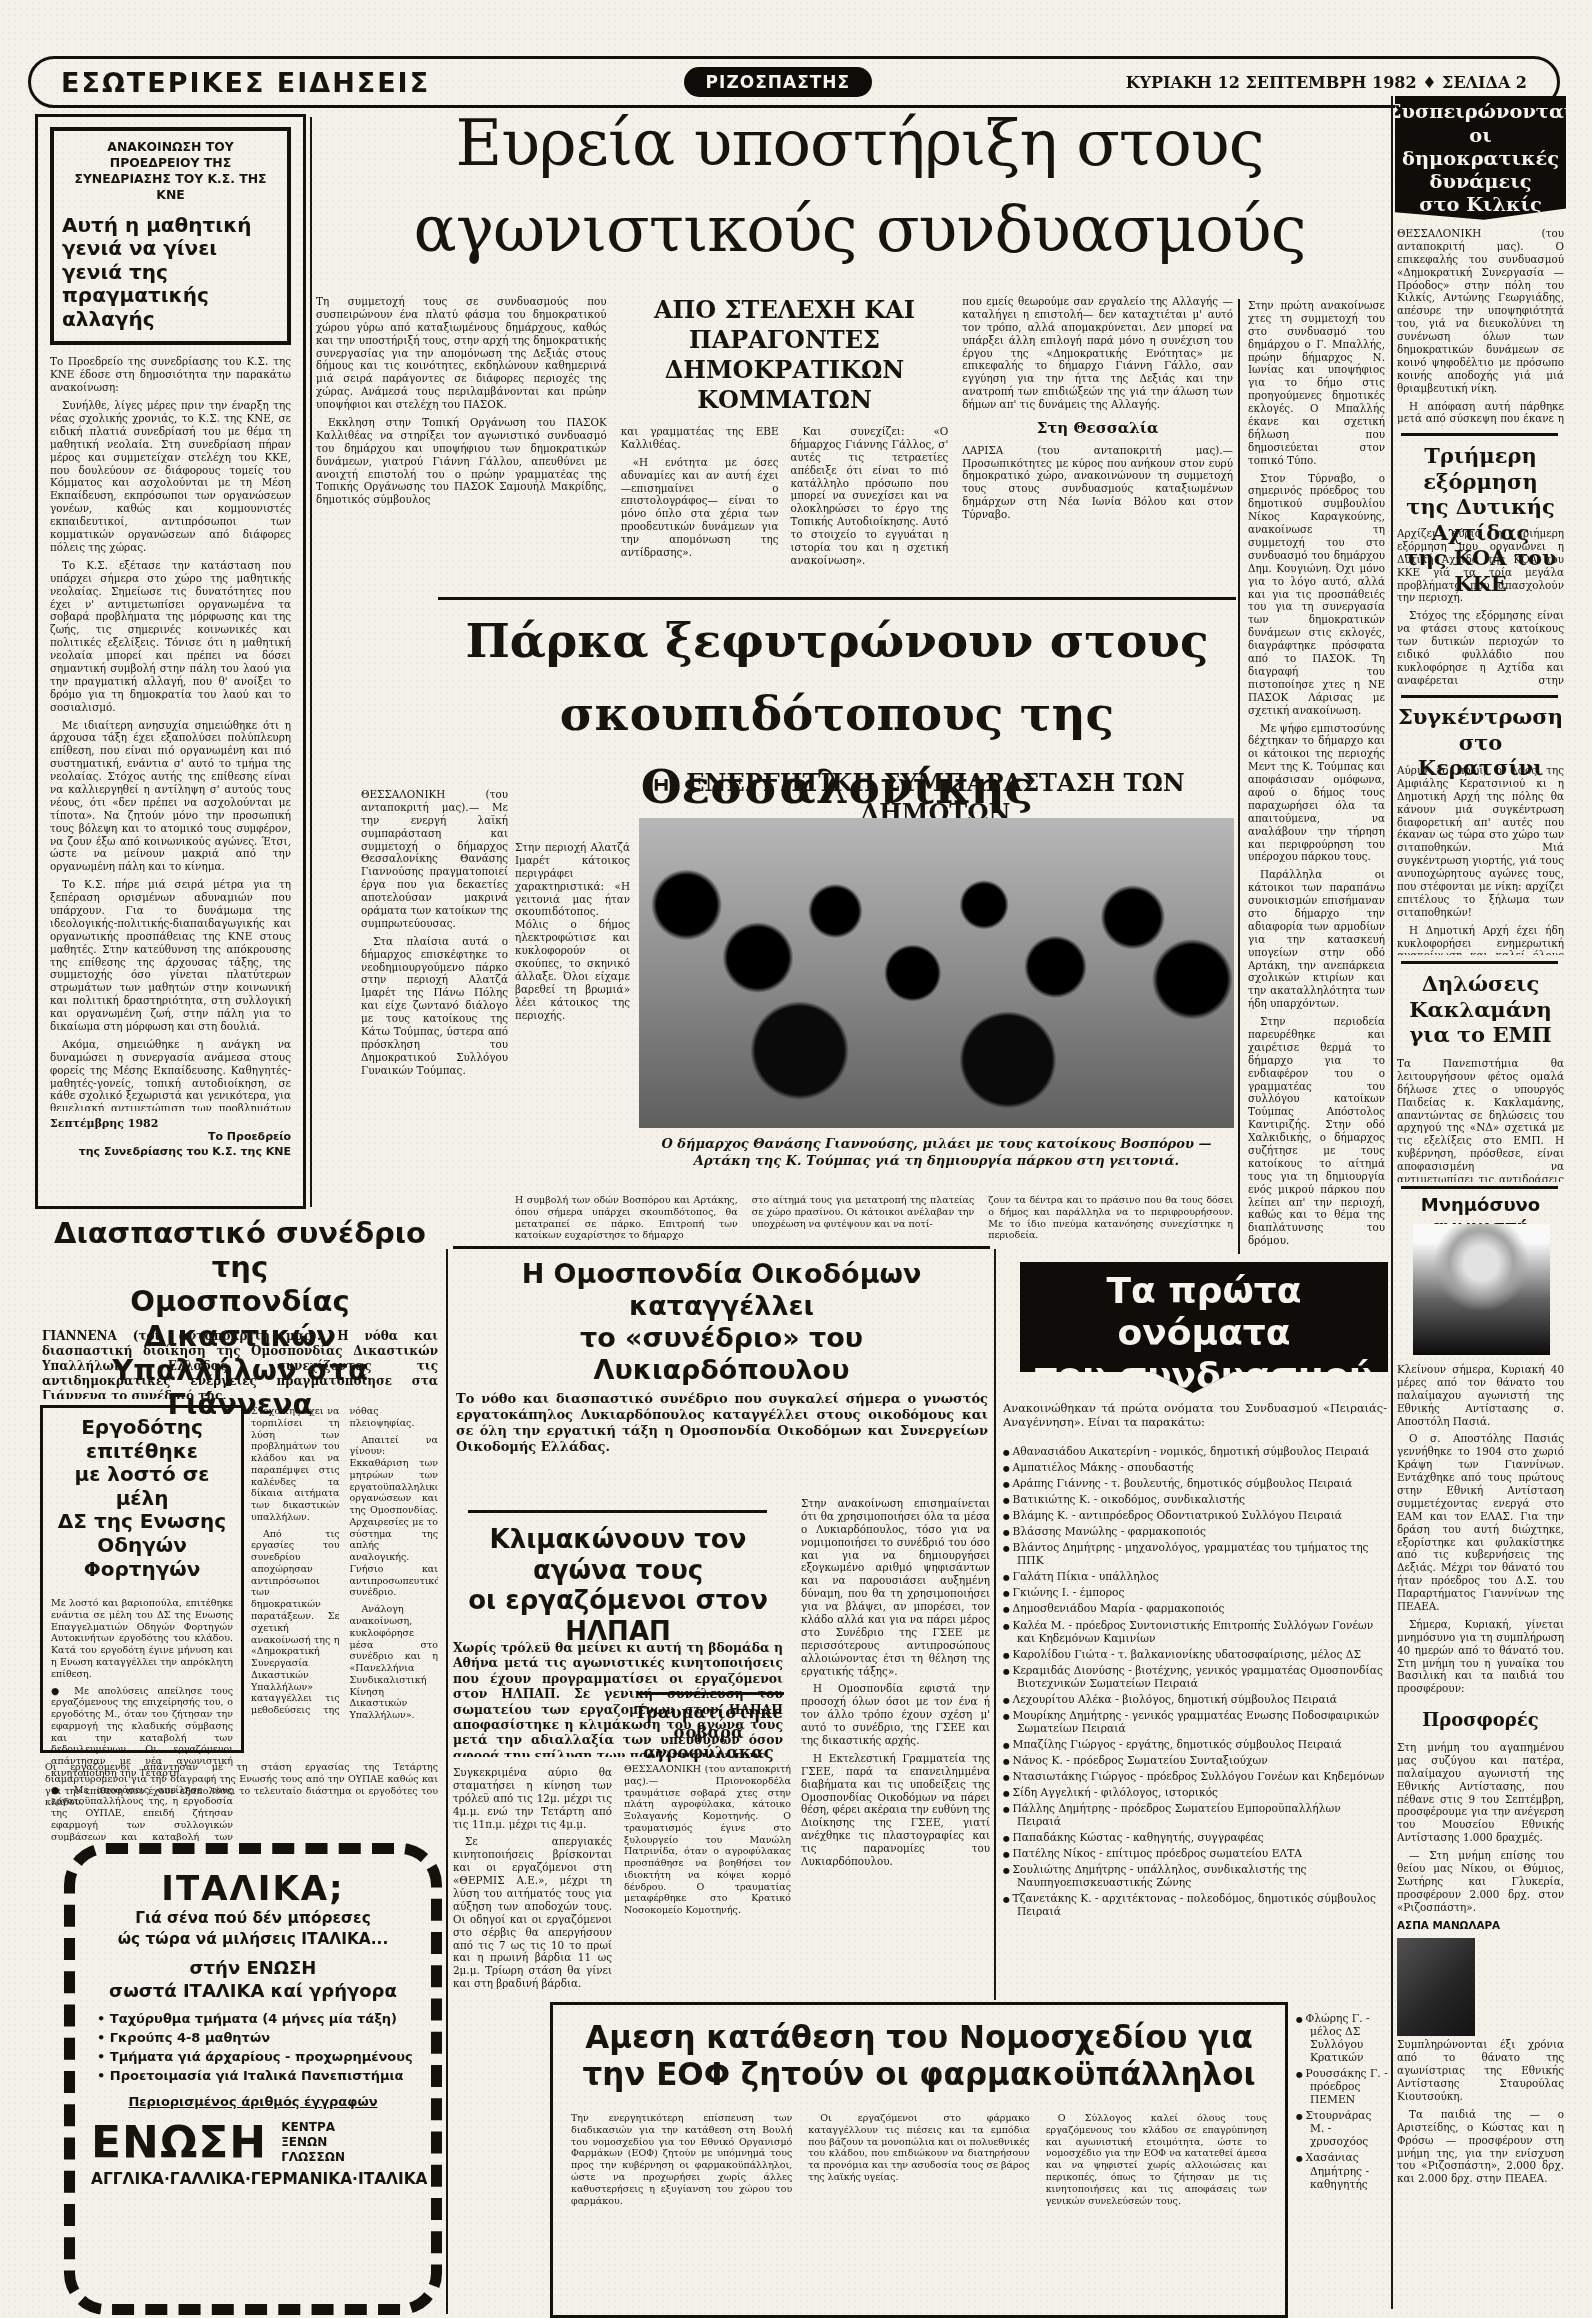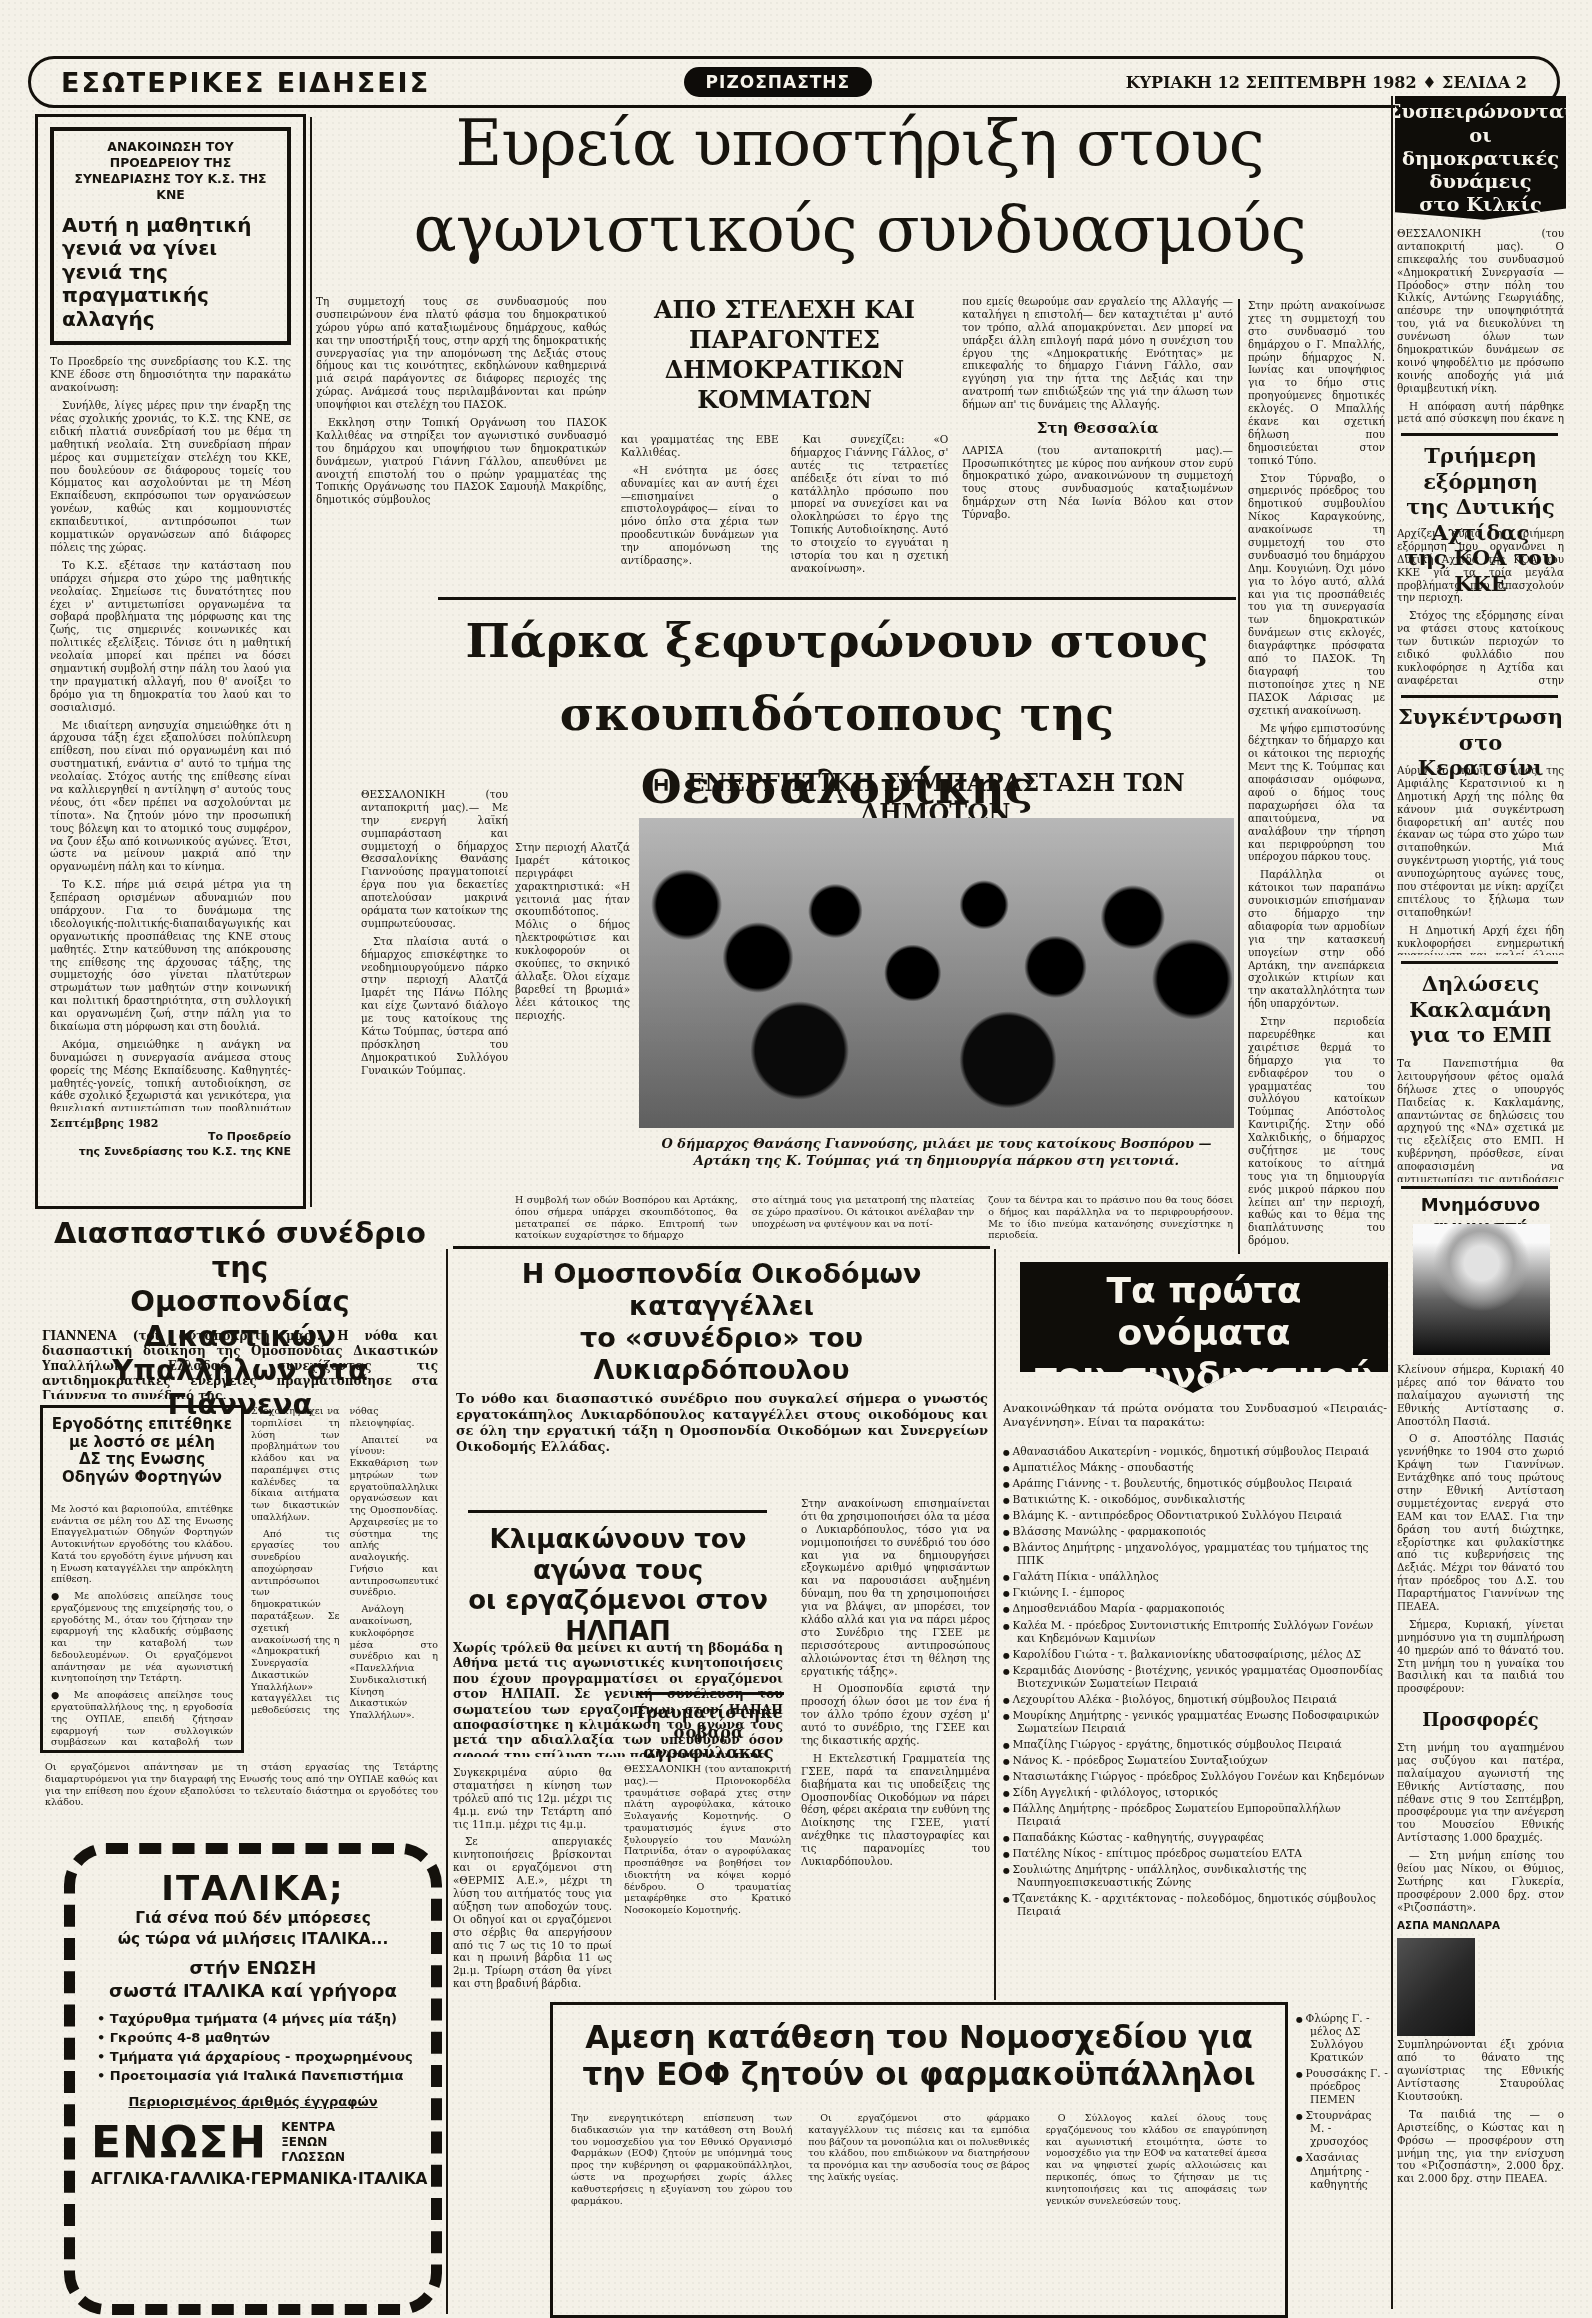--- a/index.html
+++ b/index.html
@@ -135,21 +135,21 @@
   </div>
 
   <div class="abs" style="left:316px;top:295px;width:917px;height:304px;display:flex;gap:14px">
     <div class="bt just" style="width:291px">
       <p class="nod">Τη συμμετοχή τους σε συνδυασμούς που συσπειρώνουν ένα πλατύ φάσμα του δημοκρατικού χώρου γύρω από καταξιωμένους δημάρχους, καθώς και την υποστήριξή τους, στην αρχή της δημοκρατικής συνεργασίας για την απομόνωση της Δεξιάς στους δήμους και τις κοινότητες, εκδηλώνουν καθημερινά μιά σειρά παράγοντες σε διάφορες περιοχές της χώρας. Ανάμεσά τους περιλαμβάνονται και πρώην υποψήφιοι και στελέχη του ΠΑΣΟΚ.</p>
       <p>Εκκληση στην Τοπική Οργάνωση του ΠΑΣΟΚ Καλλιθέας να στηρίξει τον αγωνιστικό συνδυασμό του δημάρχου και υποψήφιου των δημοκρατικών δυνάμεων, γιατρού Γιάννη Γάλλου, απευθύνει με ανοιχτή επιστολή του ο πρώην γραμματέας της Τοπικής Οργάνωσης του ΠΑΣΟΚ Σαμουήλ Μακρίδης, δημοτικός σύμβουλος</p>
     </div>
     <div style="width:328px">
       <div class="subhead pre serif">ΑΠΟ ΣΤΕΛΕΧΗ ΚΑΙ ΠΑΡΑΓΟΝΤΕΣ
 ΔΗΜΟΚΡΑΤΙΚΩΝ ΚΟΜΜΑΤΩΝ</div>
-      <div class="bt just" style="margin-top:18px;column-count:2;column-gap:12px;height:234px">
+      <div class="bt just" style="margin-top:10px;column-count:2;column-gap:12px;height:234px">
         <p class="nod">και γραμματέας της ΕΒΕ Καλλιθέας.</p>
         <p>«Η ενότητα με όσες αδυναμίες και αν αυτή έχει —επισημαίνει ο επιστολογράφος— είναι το μόνο όπλο στα χέρια των προοδευτικών δυνάμεων για την απομόνωση της αντίδρασης».</p>
         <p>Και συνεχίζει: «Ο δήμαρχος Γιάννης Γάλλος, σ' αυτές τις τετραετίες απέδειξε ότι είναι το πιό κατάλληλο πρόσωπο που μπορεί να συνεχίσει και να ολοκληρώσει το έργο της Τοπικής Αυτοδιοίκησης. Αυτό το στοιχείο το εγγυάται η ιστορία του και η σχετική ανακοίνωση».</p>
       </div>
     </div>
     <div class="bt just" style="width:271px">
       <p class="nod">που εμείς θεωρούμε σαν εργαλείο της Αλλαγής —καταλήγει η επιστολή— δεν καταχτιέται μ' αυτό τον τρόπο, αλλά απομακρύνεται. Δεν μπορεί να υπάρξει άλλη επιλογή παρά μόνο η συνέχιση του έργου της «Δημοκρατικής Ενότητας» με επικεφαλής το δήμαρχο Γιάννη Γάλλο, σαν εγγύηση για την ήττα της Δεξιάς και την ανατροπή των επιδιώξεών της γιά την άλωση των δήμων απ' τις δυνάμεις της Αλλαγής.</p>
       <p class="nod" style="text-align:center;font-weight:bold;font-size:15px;margin:8px 0 6px">Στη Θεσσαλία</p>
       <p class="nod">ΛΑΡΙΣΑ (του ανταποκριτή μας).— Προσωπικότητες με κύρος που ανήκουν στον ευρύ δημοκρατικό χώρο, ανακοινώνουν τη συμμετοχή τους στους συνδυασμούς καταξιωμένων δημάρχων στη Νέα Ιωνία Βόλου και στον Τύρναβο.</p>
     </div>
@@ -242,21 +242,21 @@
     <p>Τα παιδιά της — ο Αριστείδης, ο Κώστας και η Φρόσω — προσφέρουν στη μνήμη της, για την ενίσχυση του «Ριζοσπάστη», 2.000 δρχ. και 2.000 δρχ. στην ΠΕΑΕΑ.</p>
   </div>
 
   <div class="abs bighead-sans" style="left:40px;top:1216px;width:400px;font-size:29px">
     <span class="pre">Διασπαστικό συνέδριο της
 Ομοσπονδίας Δικαστικών
 Υπαλλήλων στα Γιάννενα</span>
   </div>
   <div class="abs bt just" style="left:42px;top:1329px;width:396px;height:70px;font-size:12px;font-weight:bold">ΓΙΑΝΝΕΝΑ (του ανταποκριτή μας). Η νόθα και διασπαστική διοίκηση της Ομοσπονδίας Δικαστικών Υπαλλήλων Ελλάδας, συνεχίζοντας τις αντιδημοκρατικές ενέργειες πραγματοποίησε στα Γιάννενα το συνέδριό της.</div>
   <div class="abs borderbox" style="left:40px;top:1405px;width:204px;height:348px;padding:8px">
-    <div class="bighead-sans pre" style="font-size:15px">Εργοδότης επιτέθηκε
+    <div class="bighead-sans pre" style="font-size:20px">Εργοδότης επιτέθηκε
 με λοστό σε μέλη
 ΔΣ της Ενωσης
 Οδηγών Φορτηγών</div>
     <div class="bt just sm" style="margin-top:16px;height:244px">
       <p class="nod">Με λοστό και βαριοπούλα, επιτέθηκε ενάντια σε μέλη του ΔΣ της Ενωσης Επαγγελματιών Οδηγών Φορτηγών Αυτοκινήτων εργοδότης του κλάδου. Κατά του εργοδότη έγινε μήνυση και η Ενωση καταγγέλλει την απρόκλητη επίθεση.</p>
       <p class="nod">● Με απολύσεις απείλησε τους εργαζόμενους της επιχείρησής του, ο εργοδότης Μ., όταν του ζήτησαν την εφαρμογή της κλαδικής σύμβασης και την καταβολή των δεδουλευμένων. Οι εργαζόμενοι απάντησαν με νέα αγωνιστική κινητοποίηση την Τετάρτη.</p>
       <p class="nod">● Με αποφάσεις απείλησε τους εργατοϋπαλλήλους της, η εργοδοσία της ΟΥΠΛΕ, επειδή ζήτησαν εφαρμογή των συλλογικών συμβάσεων και καταβολή των επιδομάτων εργασίας στο τελευταίο δίμηνο.</p>
     </div>
   </div>
   <div class="abs bt just sm" style="left:251px;top:1405px;width:187px;height:348px;column-count:2;column-gap:10px">

